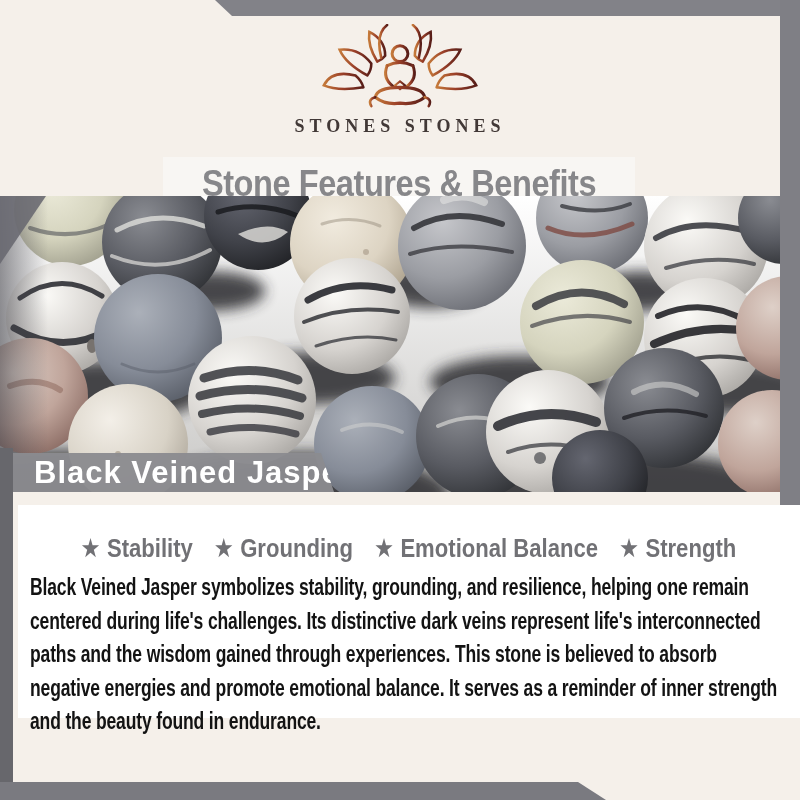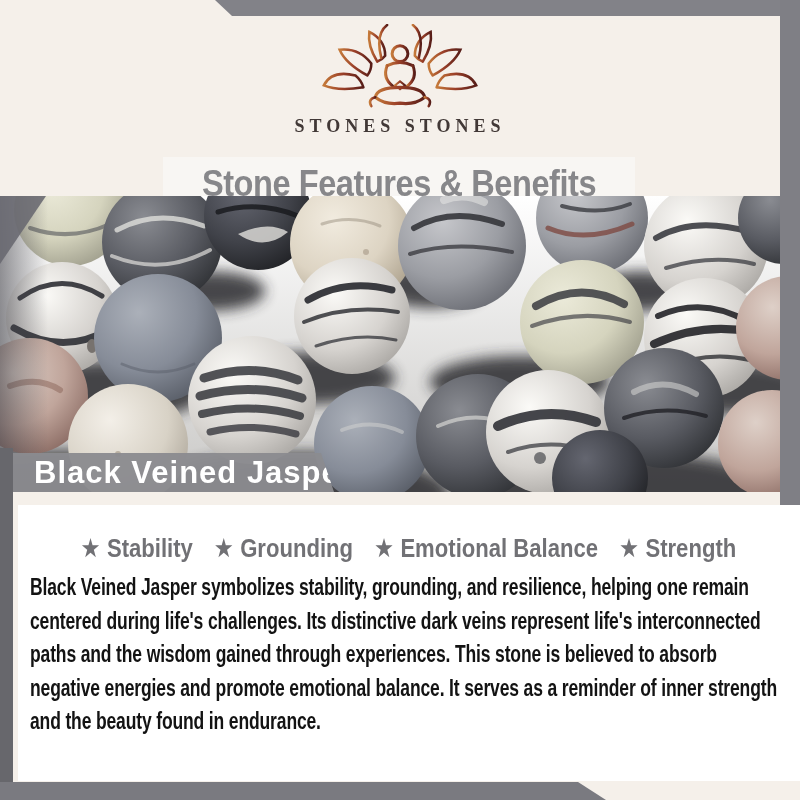--- a/index.html
+++ b/index.html
@@ -46,21 +46,21 @@
     position:absolute;left:13px;top:453px;width:321px;height:39px;
     background:rgba(139,139,144,.96);
     clip-path:polygon(0 0,calc(100% - 13px) 0,100% 100%,0 100%);
     display:flex;align-items:center;
   }
   .stone-label span{
     padding-left:21px;color:#ffffff;font-size:31px;font-weight:bold;letter-spacing:1px;
     white-space:nowrap;
   }
   
-  .panel{position:absolute;left:18px;top:505px;width:782px;height:276px;background:#ffffff;}
+  .panel{position:absolute;left:18px;top:505px;width:782px;height:213px;background:#ffffff;}
   .features{
     position:absolute;left:0;top:28px;width:782px;display:flex;justify-content:center;
     gap:26px;transform:scaleX(.85);
   }
   .feature{display:flex;align-items:center;white-space:nowrap;
     color:#717175;font-size:26px;font-weight:bold;}
   .star{font-size:23px;margin-right:9px;color:#717175;}
   .star::before{content:"★";}
   .description{
     position:absolute;left:12px;top:66px;width:985px;

